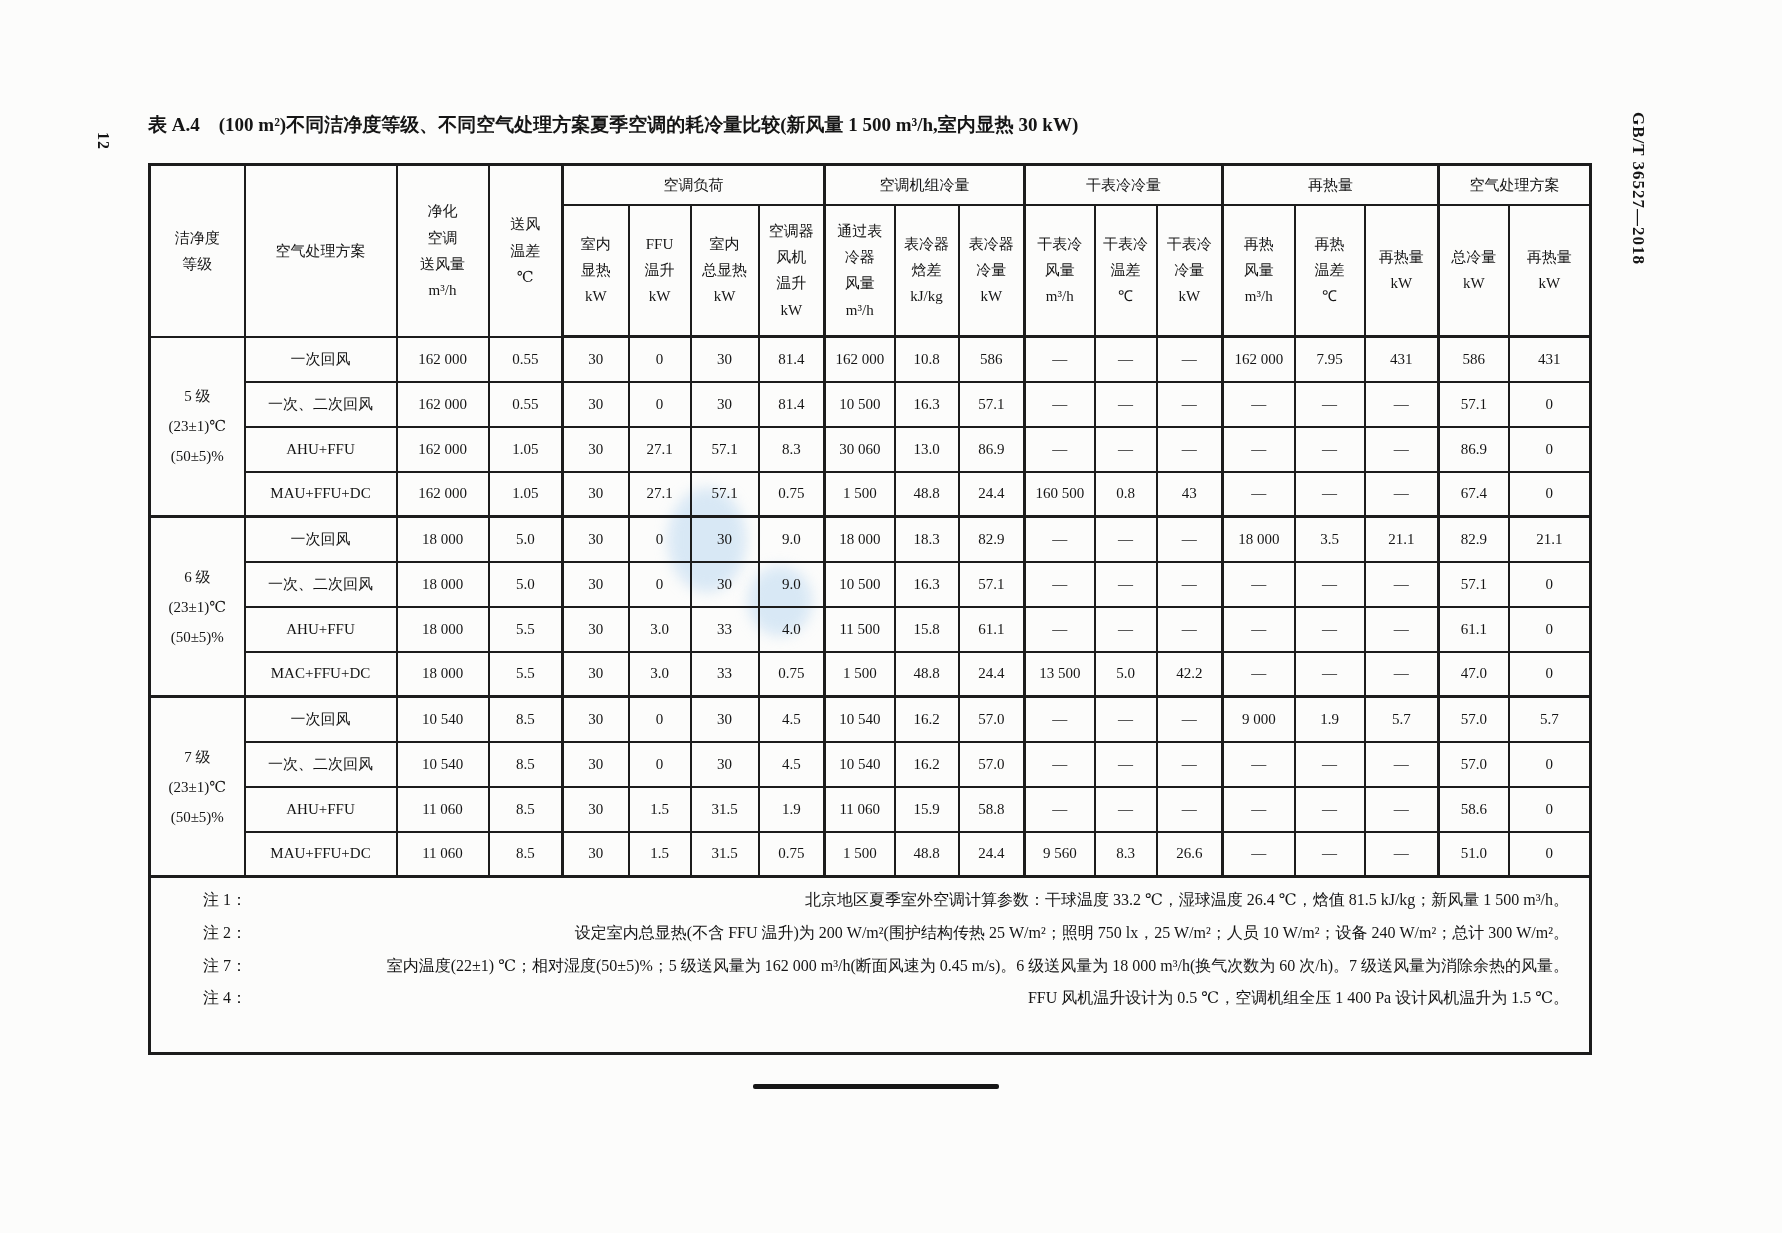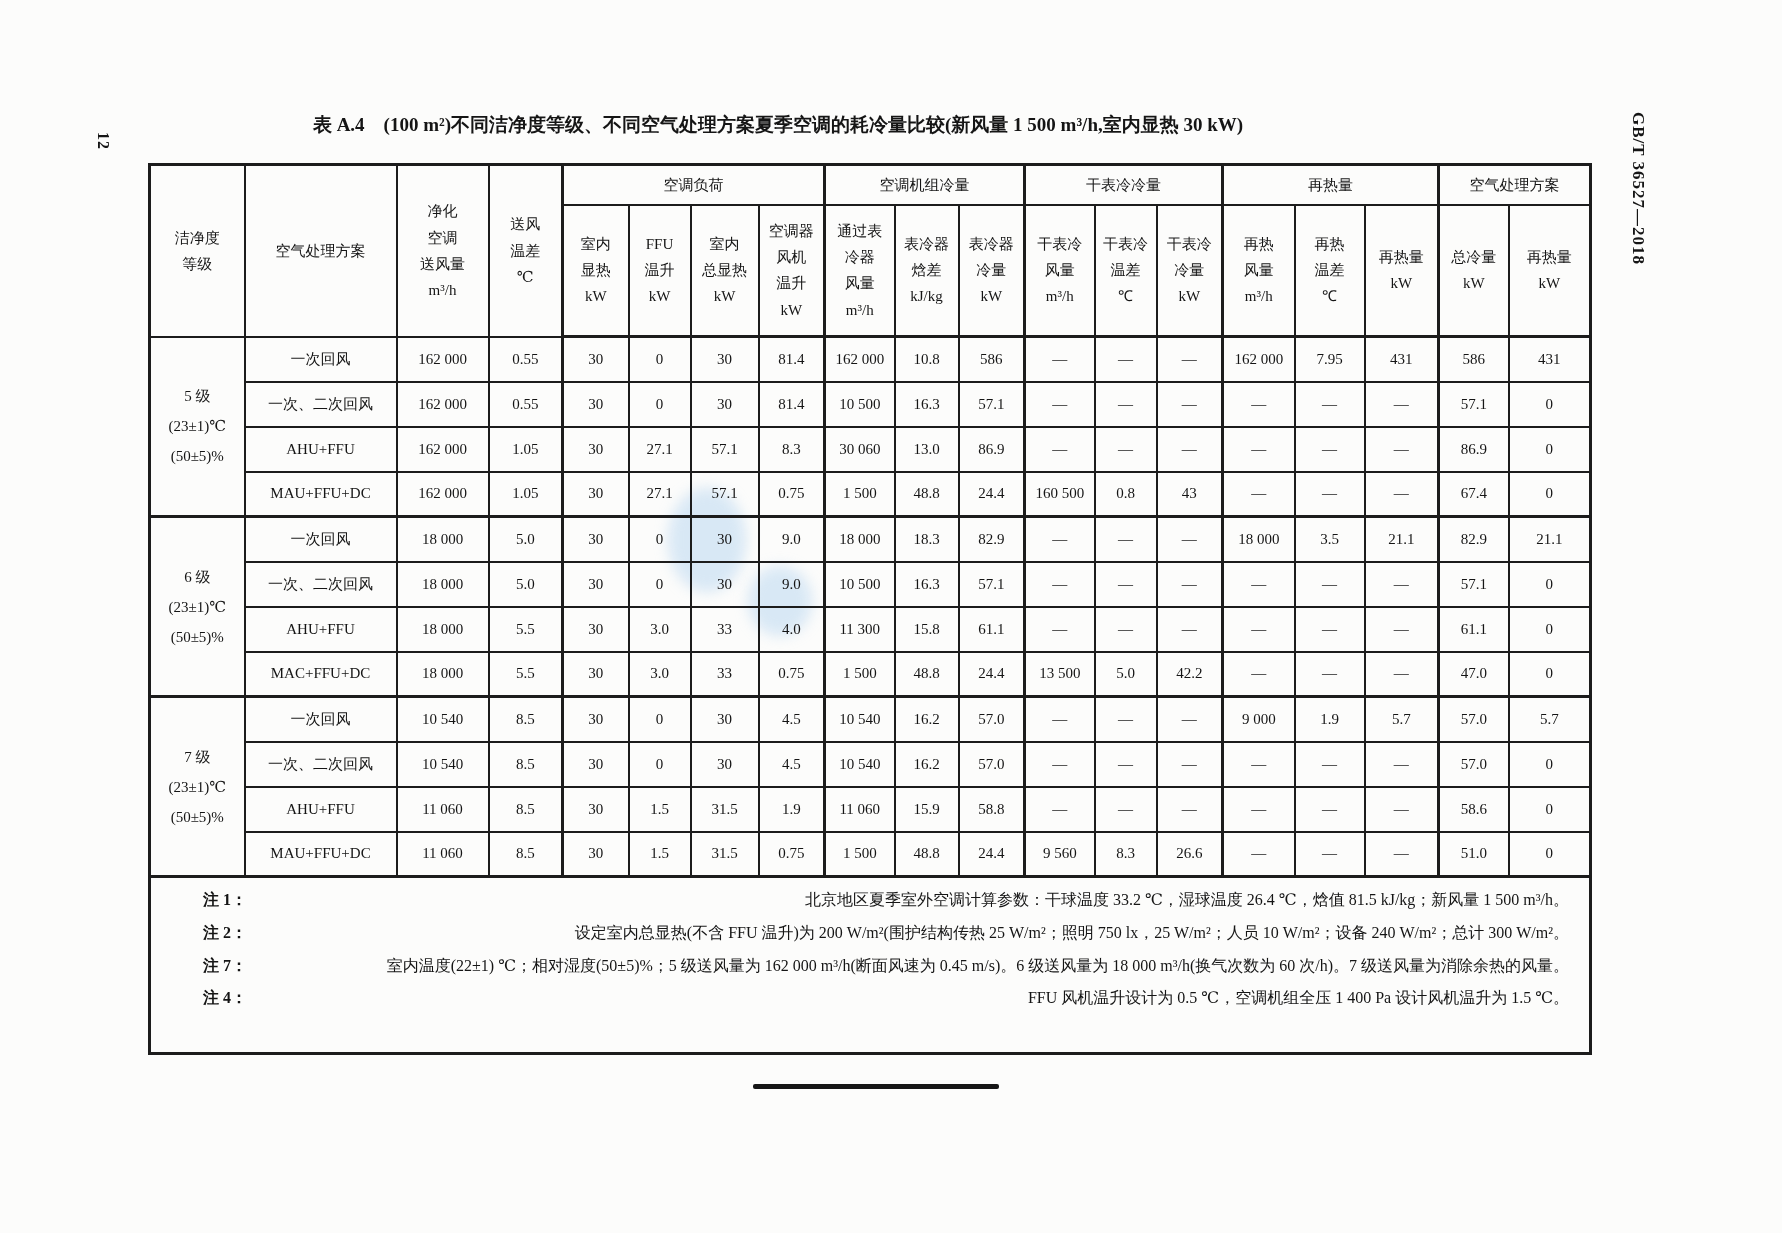--- a/index.html
+++ b/index.html
@@ -14,21 +14,21 @@
     font-size:16px;font-weight:bold;letter-spacing:1px;
     transform:rotate(90deg);transform-origin:left top;
   }
   .std-code{
     position:absolute;left:1648px;top:112px;
     font-size:17px;font-weight:bold;white-space:nowrap;letter-spacing:1px;
     transform:rotate(90deg);transform-origin:left top;
   }
   .doc-title{
     position:absolute;left:148px;top:112px;width:1260px;
-    text-align:center;font-size:19px;font-weight:bold;white-space:nowrap;
+    font-size:19px;font-weight:bold;white-space:nowrap;
   }
   table.main{
     position:absolute;left:148px;top:163px;width:1441px;
     border-collapse:collapse;table-layout:fixed;
     border:3px solid #1c1c1c;
   }
   table.main th, table.main td{
     border:2px solid #1c1c1c;
     text-align:center;vertical-align:middle;
     font-size:15px;font-weight:normal;
@@ -42,21 +42,21 @@
   td.group-label{white-space:pre-line;line-height:2.0;}
   .bl3{border-left-width:3px !important;}
   thead tr.tier2 th{border-bottom-width:3px;}
   tr.block-first td{border-top-width:3px;}
   tfoot td.notes-cell{
     border-top-width:3px;
     text-align:left;vertical-align:top;
     padding:6px 20px 8px 52px;height:160px;
   }
   .note{display:flex;line-height:2.05;font-size:16px;}
-  .note-label{font-weight:bold;white-space:nowrap;padding-right:4px;}
+  .note-label{font-weight:normal;white-space:nowrap;padding-right:4px;}
   .note-text{flex:1;text-align:right;}
   .end-rule{
     position:absolute;left:753px;top:1084px;width:246px;height:5px;
     background:#161616;border-radius:2px;
   }
   .smudge{
     position:absolute;border-radius:50%;
     background:rgba(150,195,235,0.35);filter:blur(7px);
   }
   .smudge.s1{left:668px;top:488px;width:78px;height:104px;}
@@ -289,21 +289,21 @@
           <td>0</td>
         </tr>
         <tr>
           <td>AHU+FFU</td>
           <td>18 000</td>
           <td>5.5</td>
           <td class="bl3">30</td>
           <td>3.0</td>
           <td>33</td>
           <td>4.0</td>
-          <td class="bl3">11 300</td>
+          <td class="bl3">11 500</td>
           <td>15.8</td>
           <td>61.1</td>
           <td class="bl3">—</td>
           <td>—</td>
           <td>—</td>
           <td class="bl3">—</td>
           <td>—</td>
           <td>—</td>
           <td class="bl3">61.1</td>
           <td>0</td>

